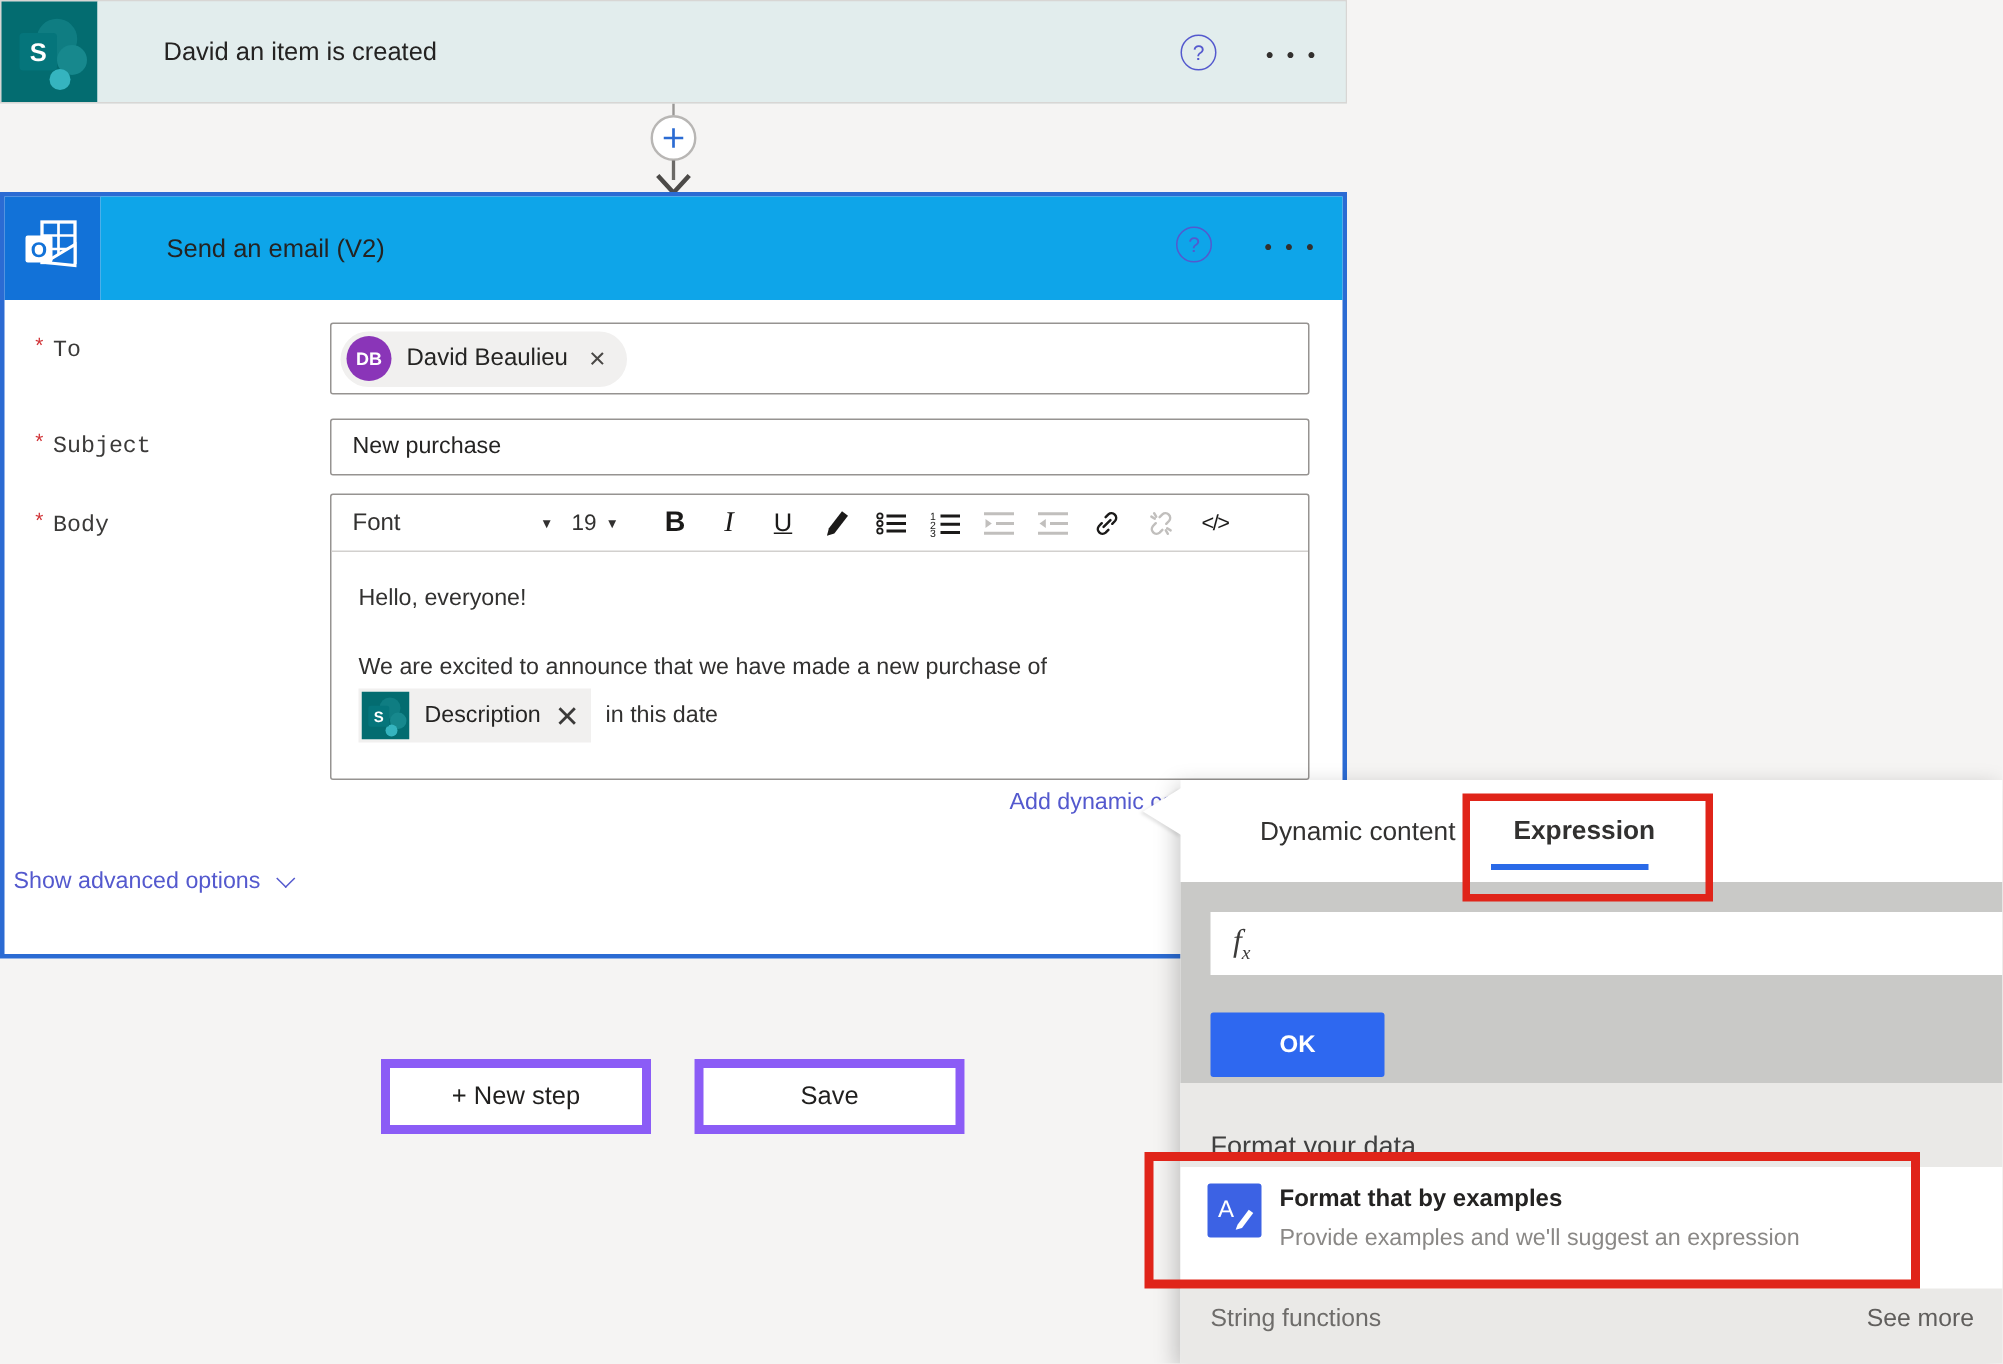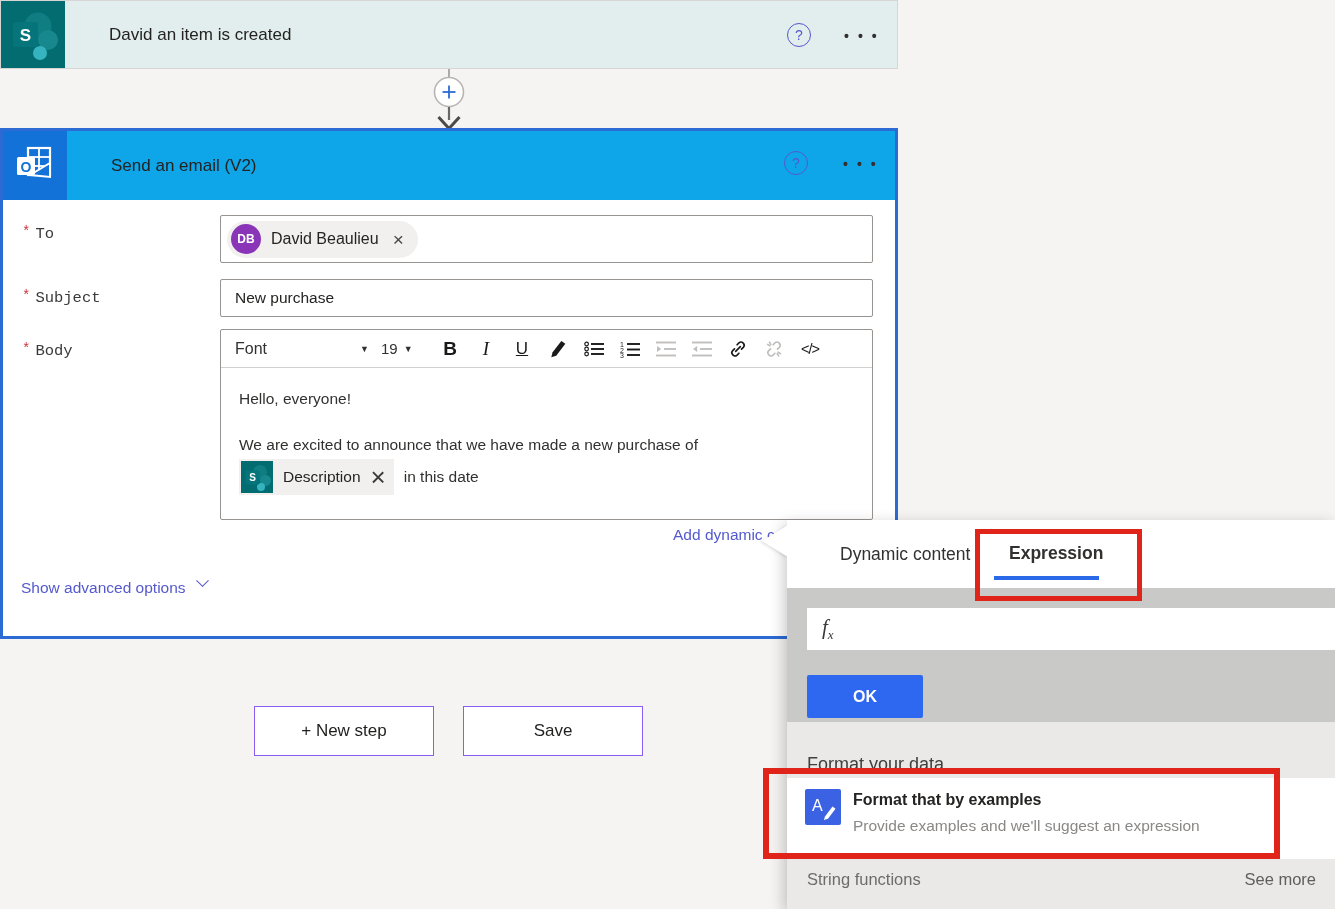--- a/index.html
+++ b/index.html
@@ -64,26 +64,26 @@
   .rte-content p { margin:0; }
   #body-line1 { margin-bottom:28px; }
   #body-line2 { margin-bottom:5px; }
   .chip-line { display:flex; align-items:center; gap:10px; }
   .dyn-chip { display:inline-flex; align-items:center; gap:10px; background:#f1f0ef; padding:2px 8px 2px 2px; }
   .dyn-chip-label { font-size:15.5px; color:#252423; }
   .dyn-close { font-size:26px; font-weight:300; color:#3b3a39; cursor:pointer; line-height:1; }
 
   .link { color:#5459ce; font-size:15.5px; cursor:pointer; }
   #add-dynamic { position:absolute; left:670px; top:395px; z-index:1; white-space:nowrap; }
-  #show-advanced { position:absolute; left:18px; top:448px; display:flex; }
+  #show-advanced { position:absolute; left:6px; top:448px; display:flex; align-items:center; }
   .chevron-down { display:inline-block; width:9px; height:9px; border-right:1.8px solid #5459ce;
     border-bottom:1.8px solid #5459ce; transform:rotate(45deg) translate(-2px,-2px); margin-left:12px; }
 
   
-  .footer-btn { position:absolute; width:180px; height:50px; background:#fff; border:1px solid #8b5cf6;
+  .footer-btn { position:absolute; width:180px; height:50px; background:#fff; border:6px solid #8b5cf6;
     font-size:17px; color:#201f1e; display:flex; align-items:center; justify-content:center; cursor:pointer; }
   #new-step-btn { left:254px; top:706px; }
   #save-btn { left:463px; top:706px; }
 
   
   #popup { position:absolute; left:787px; top:520px; width:548px; height:389px; background:#fff;
     box-shadow:-3px 4px 14px rgba(0,0,0,0.22); z-index:10; }
   #popup-beak { position:absolute; left:-25px; top:5px; width:0; height:0;
     border-top:16px solid transparent; border-bottom:16px solid transparent; border-right:26px solid #fff;
     filter:drop-shadow(-2px 1px 1px rgba(0,0,0,0.10)); z-index:11; }

